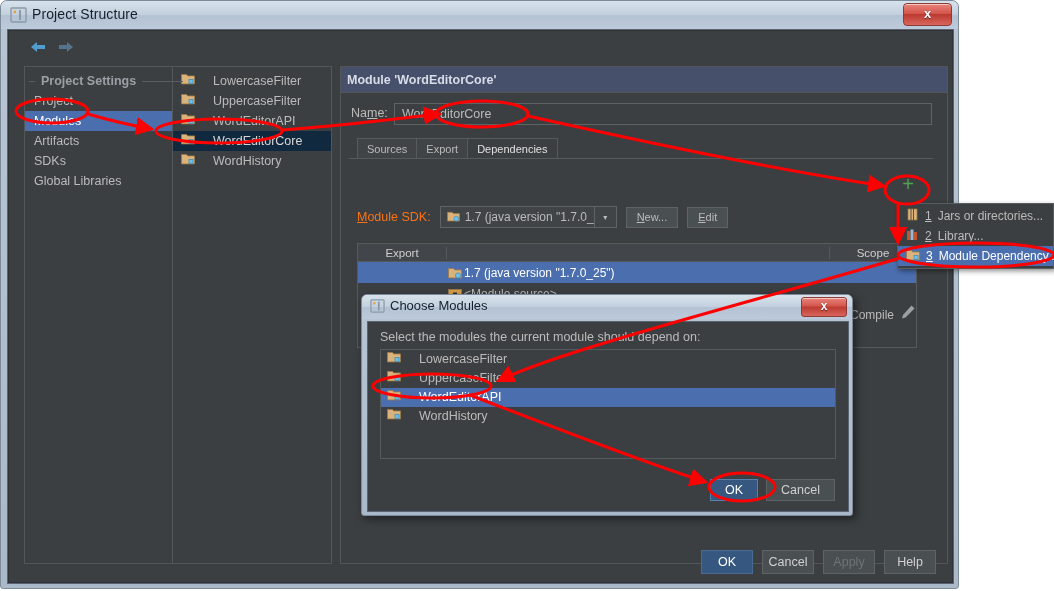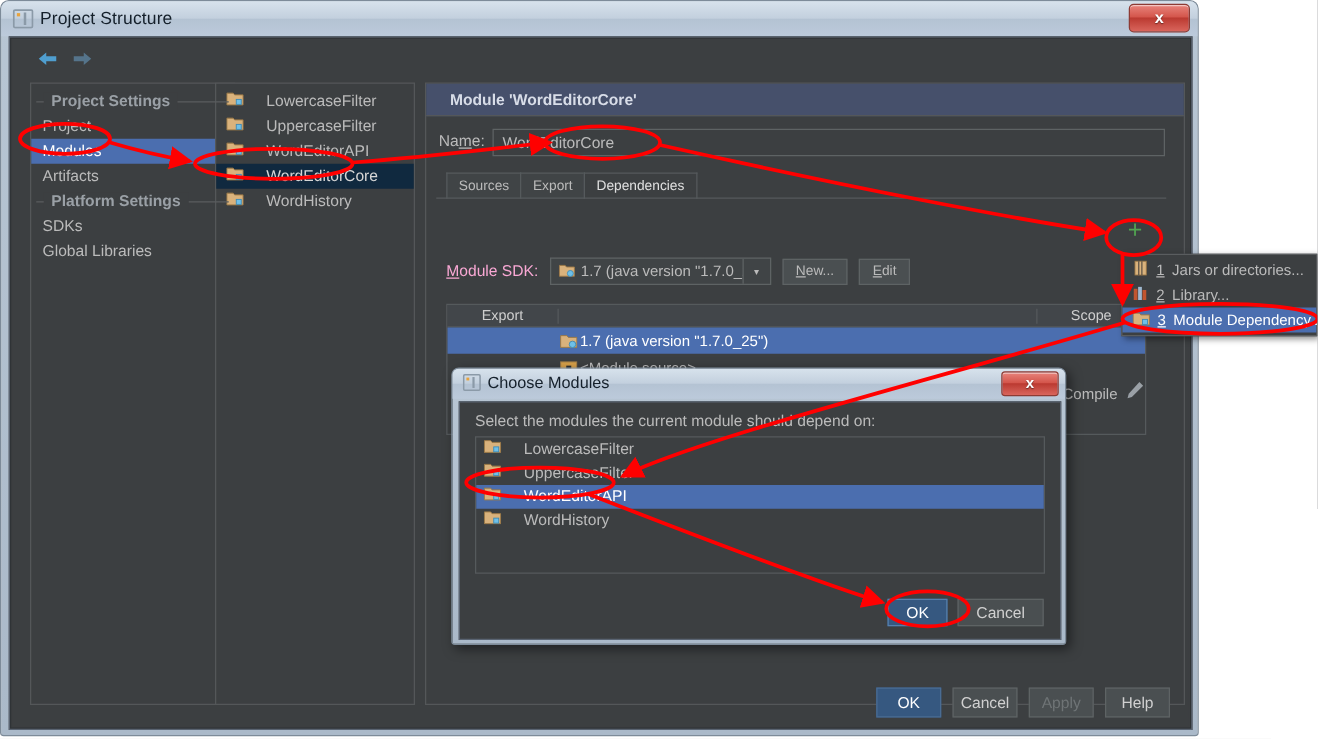--- a/index.html
+++ b/index.html
@@ -55,38 +55,38 @@
   
   .mtools{position:absolute;left:165px;top:38px;width:165px;height:24px;
       display:flex;align-items:center;gap:10px;}
   .sep{width:1px;height:14px;border-left:1px dotted #6b6f71;}
 
   
   .rightpane{position:absolute;left:330px;top:34px;width:608px;height:498px;
       background:#3c3f41;border:1px solid #545759;box-sizing:border-box;}
   .rp-header{position:absolute;left:0;top:0;width:100%;height:26px;
       background:#46506b;color:#d8dde8;font-size:12.5px;font-weight:bold;
-      line-height:26px;padding-left:19px;box-sizing:border-box;
+      line-height:26px;padding-left:6px;box-sizing:border-box;
       border-bottom:1px solid #545759;}
   .namerow{position:absolute;left:0;top:36px;width:100%;height:24px;}
   .namelbl{position:absolute;left:10px;top:3px;color:#bbbbbb;font-size:12.5px;}
   .namefield{position:absolute;left:53px;top:0;width:538px;height:22px;
       background:#3c3f41;border:1px solid #5e6364;box-sizing:border-box;
       color:#bbbbbb;font-size:12.5px;line-height:20px;padding-left:7px;}
 
   
   .tabs{position:absolute;left:16px;top:70px;height:22px;display:flex;align-items:flex-end;}
   .tab{height:20px;line-height:20px;padding:0 9px;color:#bbbbbb;font-size:11px;
       border:1px solid #555a5c;border-bottom:none;background:#404446;margin-right:-1px;text-align:center;}
   .tab.active{background:#3c3f41;color:#e0e0e0;}
   .tabline{position:absolute;left:8px;top:91px;width:584px;height:1px;background:#555a5c;}
 
   
   .sdkrow{position:absolute;left:16px;top:138px;height:24px;display:flex;align-items:center;gap:9px;}
-  .sdklbl{color:#f9a8d4;font-size:12.5px;}
+  .sdklbl{color:#f97316;font-size:12.5px;}
   .combo{width:177px;height:22px;background:#404446;border:1px solid #5e6364;
       display:flex;align-items:center;box-sizing:border-box;}
   .combo .ctext{flex:1;color:#bbbbbb;font-size:12px;padding-left:6px;display:flex;align-items:center;gap:5px;white-space:nowrap;overflow:hidden;}
   .combo .carrow{width:21px;height:20px;border-left:1px solid #5e6364;
       display:flex;align-items:center;justify-content:center;color:#bbbbbb;font-size:8px;}
   .btn{height:21px;padding:0 10px;background:#4a4f51;border:1px solid #5e6364;
       color:#bbbbbb;font-size:11px;line-height:19px;box-sizing:border-box;text-align:center;}
 
   
   .deptbl{position:absolute;left:16px;top:176px;width:560px;height:105px;
@@ -217,24 +217,20 @@
 
         <div class="leftpane">
           <div style="padding-top:4px;">
             <div class="grp">
               <span class="line"></span>
               <span class="lbl">Project Settings</span>
             </div>
             <div class="titem">Project</div>
             <div class="titem sel">Modules</div>
             <div class="titem">Artifacts</div>
-            <div class="grp">
-              <span class="line"></span>
-              <span class="lbl">Platform Settings</span>
-            </div>
             <div class="titem">SDKs</div>
             <div class="titem">Global Libraries</div>
           </div>
         </div>
 
         <div class="modpane">
           <div style="padding-top:4px;">
             <div class="mitem">
               <span>
                 <svg width="14" height="13" viewBox="0 0 14 13">

